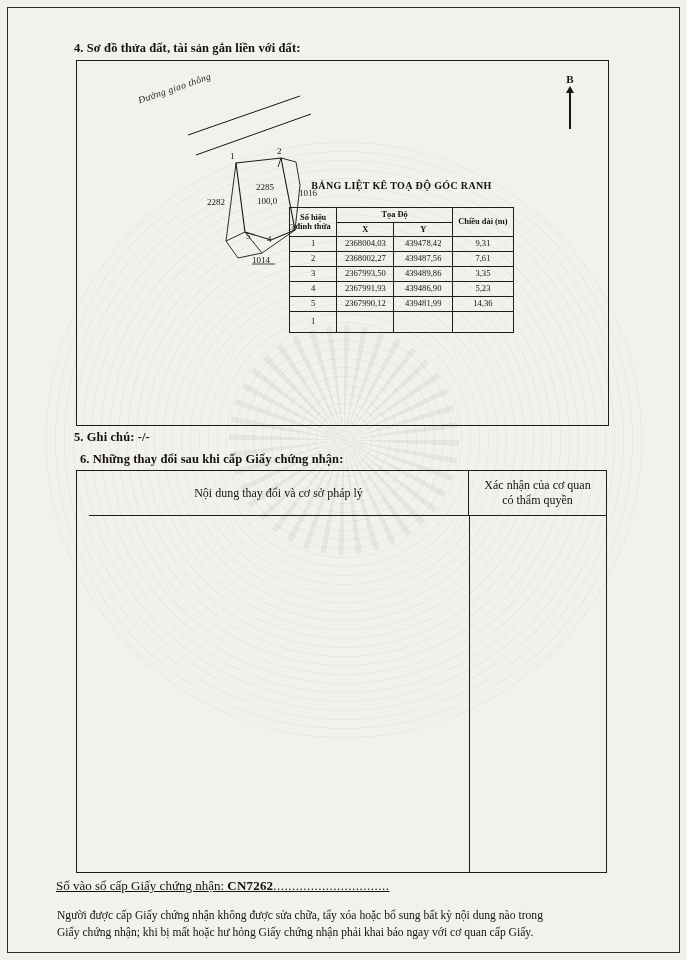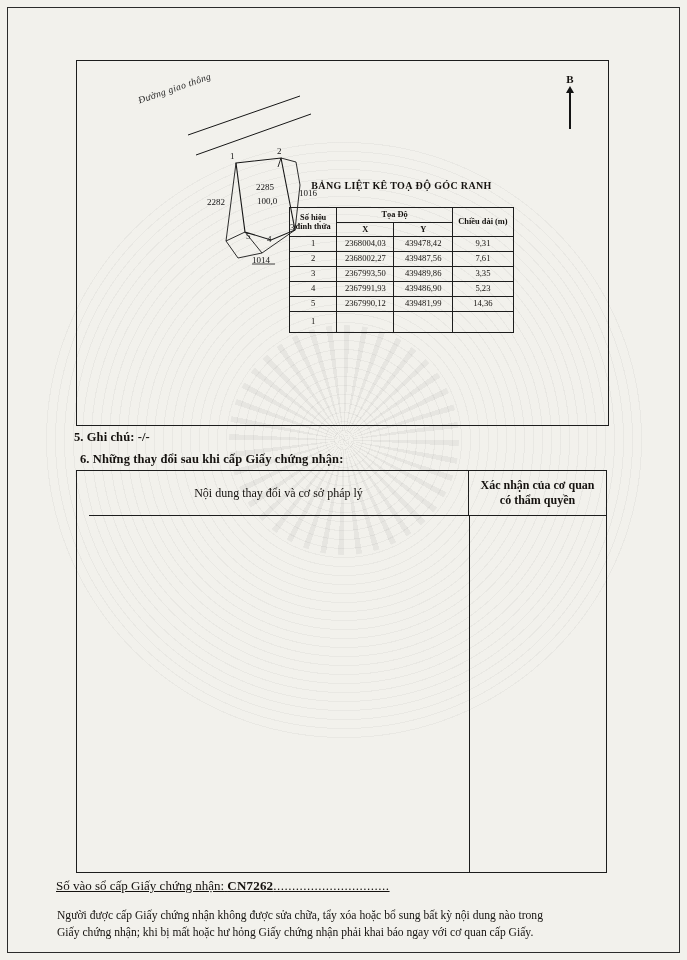--- a/index.html
+++ b/index.html
@@ -163,21 +163,21 @@
   .chg-head .cell {
     display: flex;
     align-items: center;
     justify-content: center;
     text-align: center;
     font-size: 12px;
     line-height: 1.25;
     box-sizing: border-box;
   }
   .chg-head .left { width: 380px; border-right: 1.1px solid #1d1d1d; }
-  .chg-head .right { flex: 1; font-weight: bold; }
+  .chg-head .right { flex: 1; }
   .chg-body { display: flex; height: calc(100% - 44px); }
   .chg-body .left { width: 380px; border-right: 1.1px solid #1d1d1d; }
   .chg-body .right { flex: 1; }
 
   
   .sovao {
     position: absolute;
     left: 56px; top: 878px;
     font-size: 13px;
     text-decoration: underline;
@@ -200,20 +200,21 @@
 </style>
 </head>
 <body>
 
 <div class="page">
   <div class="watermark"></div>
   <div class="outer-border"></div>
 
   <div class="content">
 
+    <div class="sec-title" id="t4">4. Sơ đồ thửa đất, tài sản gắn liền với đất:</div>
 
     <div class="map-box">
       <div class="north">
         <div class="lbl">B</div>
         <div class="arrow"></div>
         <div class="stem"></div>
       </div>
     </div>
 
     <div class="road-label">Đường giao thông</div>

